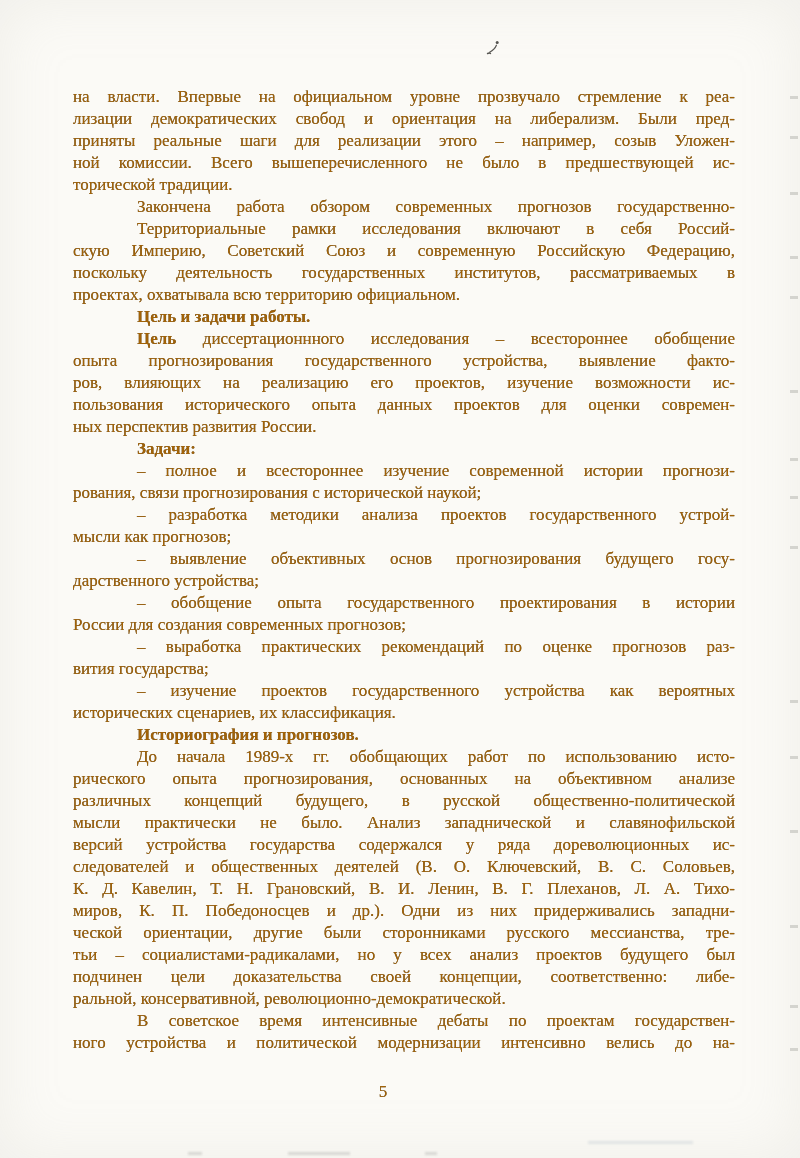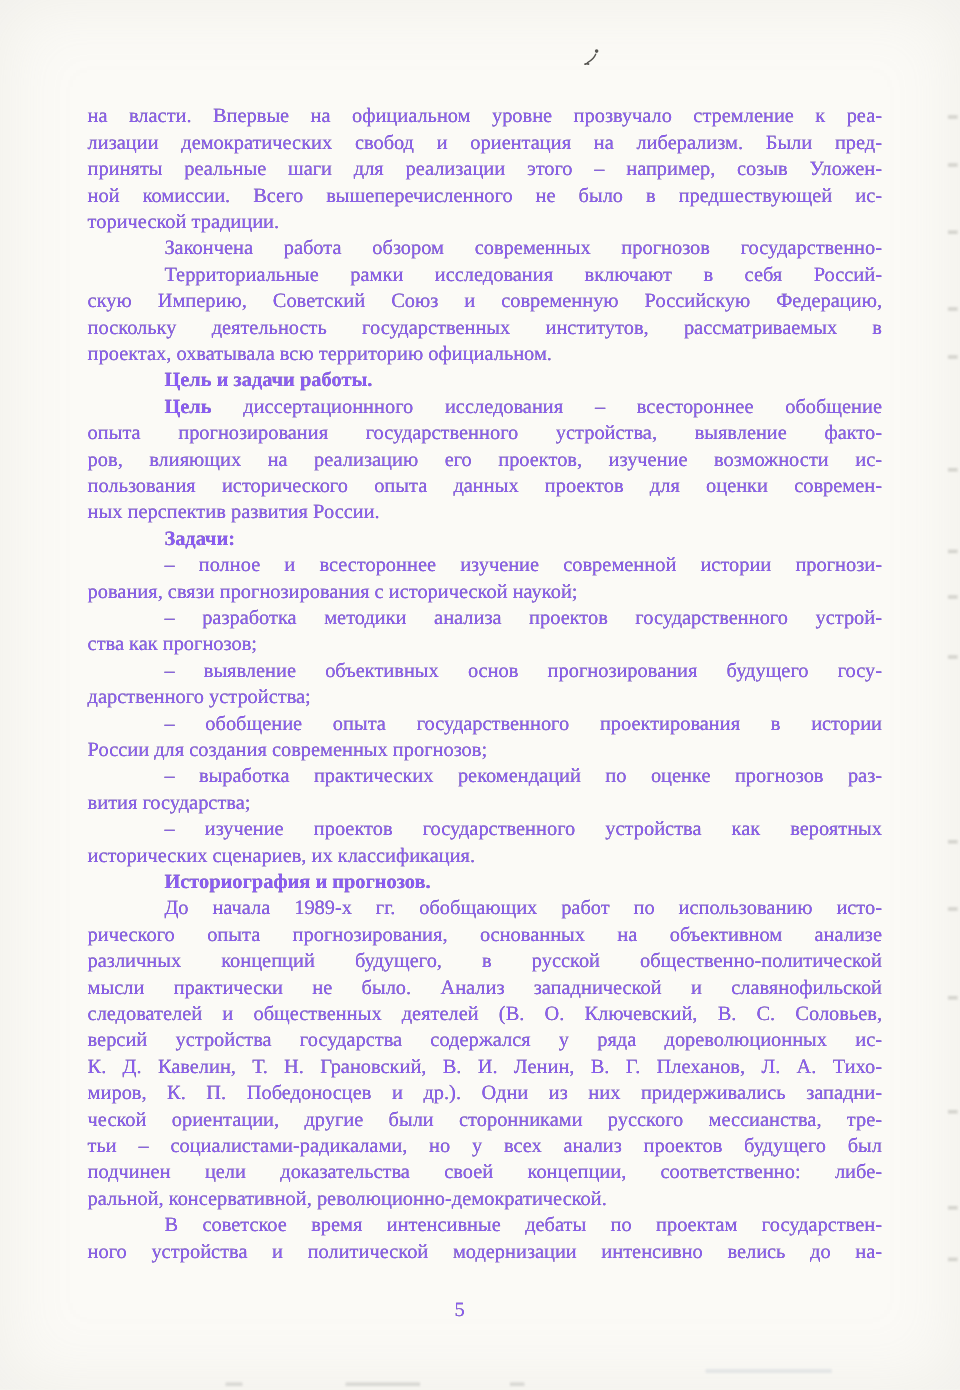--- a/index.html
+++ b/index.html
@@ -12,21 +12,21 @@
     background: #f4f3ef;
     overflow: hidden;
   }
   .page {
     position: relative;
     width: 800px;
     height: 1158px;
     background: #fbfaf6;
     box-shadow: inset 0 0 60px rgba(190,186,175,0.18);
     font-family: "Liberation Serif", "DejaVu Serif", serif;
-    color: #8b5cf6;
+    color: #a16207;
   }
   .text-block {
     position: absolute;
     left: 73px;
     top: 86px;
     width: 662px;
     font-size: 17px;
     line-height: 22px;
     text-shadow: 0 0 0.45px rgba(45,44,40,0.75);
   }
@@ -119,21 +119,21 @@
       </div>
       <div class="para">
         <div class="line ind bold">Задачи:</div>
       </div>
       <div class="para">
         <div class="line j ind">– полное и всестороннее изучение современной истории прогнози-</div>
         <div class="line">рования, связи прогнозирования с исторической наукой;</div>
       </div>
       <div class="para">
         <div class="line j ind">– разработка методики анализа проектов государственного устрой-</div>
-        <div class="line">ства как прогнозов;</div>
+        <div class="line">мысли как прогнозов;</div>
       </div>
       <div class="para">
         <div class="line j ind">– выявление объективных основ прогнозирования будущего госу-</div>
         <div class="line">дарственного устройства;</div>
       </div>
       <div class="para">
         <div class="line j ind">– обобщение опыта государственного проектирования в истории</div>
         <div class="line">России для создания современных прогнозов;</div>
       </div>
       <div class="para">
@@ -145,22 +145,22 @@
         <div class="line">исторических сценариев, их классификация.</div>
       </div>
       <div class="para">
         <div class="line ind bold">Историография и прогнозов.</div>
       </div>
       <div class="para">
         <div class="line j ind">До начала 1989-х гг. обобщающих работ по использованию исто-</div>
         <div class="line j">рического опыта прогнозирования, основанных на объективном анализе</div>
         <div class="line j">различных концепций будущего, в русской общественно-политической</div>
         <div class="line j">мысли практически не было. Анализ западнической и славянофильской</div>
+        <div class="line j">версий устройства государства содержался у ряда дореволюционных ис-</div>
         <div class="line j">следователей и общественных деятелей (В. О. Ключевский, В. С. Соловьев,</div>
-        <div class="line j">версий устройства государства содержался у ряда дореволюционных ис-</div>
         <div class="line j">К. Д. Кавелин, Т. Н. Грановский, В. И. Ленин, В. Г. Плеханов, Л. А. Тихо-</div>
         <div class="line j">миров, К. П. Победоносцев и др.). Одни из них придерживались западни-</div>
         <div class="line j">ческой ориентации, другие были сторонниками русского мессианства, тре-</div>
         <div class="line j">тьи – социалистами-радикалами, но у всех анализ проектов будущего был</div>
         <div class="line j">подчинен цели доказательства своей концепции, соответственно: либе-</div>
         <div class="line">ральной, консервативной, революционно-демократической.</div>
       </div>
       <div class="para">
         <div class="line j ind">В советское время интенсивные дебаты по проектам государствен-</div>
         <div class="line j">ного устройства и политической модернизации интенсивно велись до на-</div>

